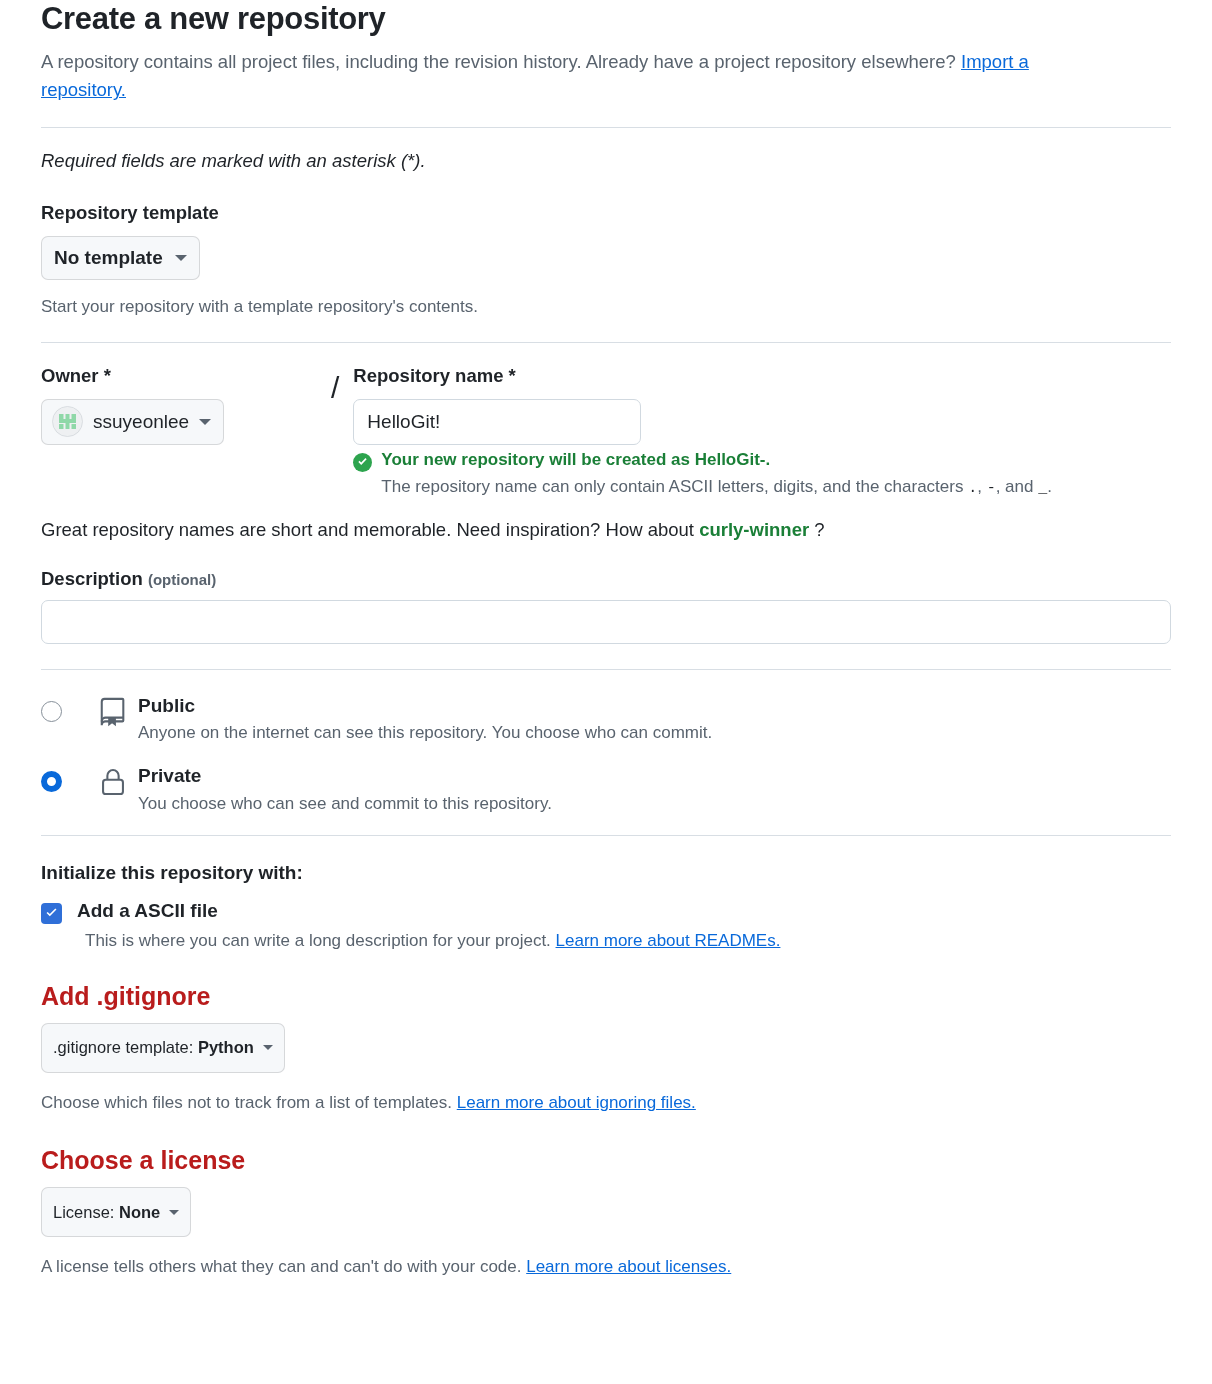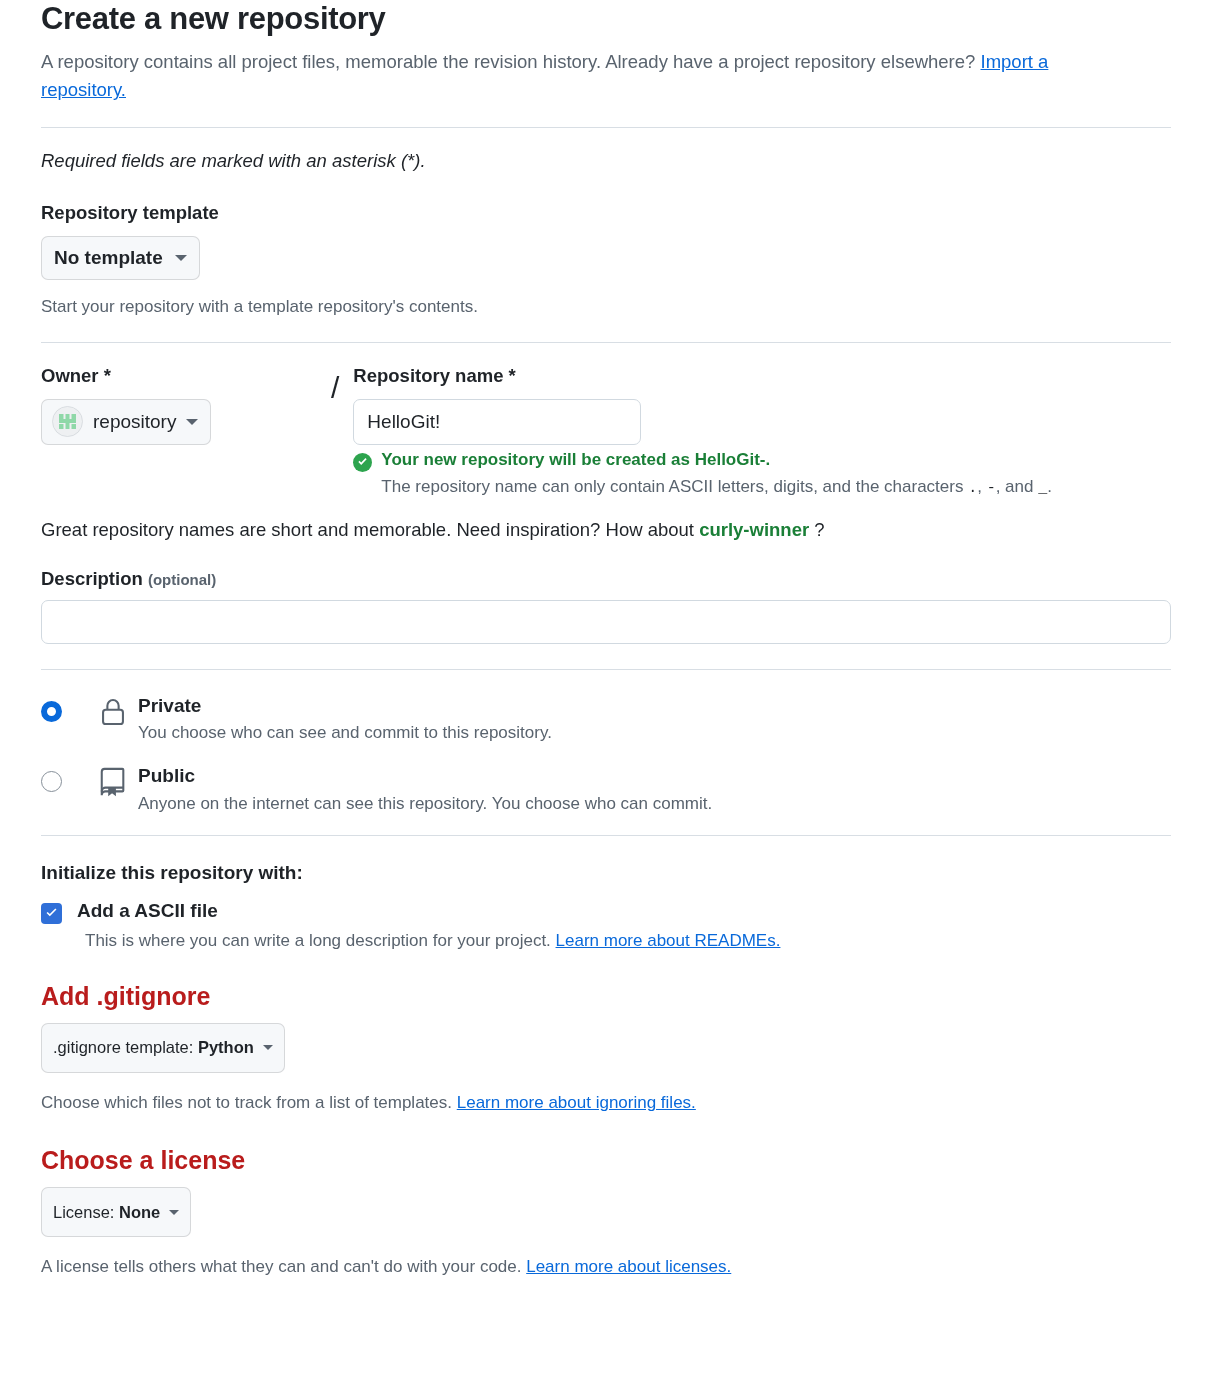--- a/index.html
+++ b/index.html
@@ -303,21 +303,21 @@
   .below-help { margin-top: 17px; }
 </style>
 </head>
 <body>
 
 <div class="page">
   <div class="wrap">
 
     <h1 class="page-title">Create a new repository</h1>
     <div class="page-subtitle">
-      <span>A repository contains all project files, memorable the revision history. Already have a project repository elsewhere? </span><a class="link">Import a repository.</a>
+      <span>A repository contains all project files, including the revision history. Already have a project repository elsewhere? </span><a class="link">Import a repository.</a>
     </div>
     <hr class="divider">
 
     <div class="required-note">Required fields are marked with an asterisk (*).</div>
 
     <div style="margin-top:30px;">
       <div class="field-label">Repository template</div>
       <div class="dd-wrap">
         <button class="dd-btn">
           <span>No template</span>
@@ -340,21 +340,21 @@
                 <g fill="#8fd8a8">
                   <rect x="7" y="8" width="4.5" height="5"></rect>
                   <rect x="19.5" y="8" width="4.5" height="5"></rect>
                   <rect x="7" y="13" width="17" height="4"></rect>
                   <rect x="13.5" y="8" width="4" height="15"></rect>
                   <rect x="7" y="18" width="4.5" height="5"></rect>
                   <rect x="19.5" y="18" width="4.5" height="5"></rect>
                 </g>
               </svg>
             </span>
-            <span>repository</span>
+            <span>ssuyeonlee</span>
             <span class="caret"></span>
           </span>
         </div>
       </div>
 
       <div class="slash">/</div>
 
       <div class="name-col">
         <div class="field-label">Repository name *</div>
         <div style="margin-top:12px;">
@@ -382,47 +382,47 @@
         <span>Description</span>
         <span class="optional">(optional)</span>
       </div>
       <input class="desc-input" type="text" placeholder="" style="">
     </div>
 
     <hr class="divider" style="margin-top:25px;">
 
     <div class="vis-list">
       <div class="vis-row">
-        <span class="radio checked"></span>
-        <span class="vis-icon">
-          <svg width="30" height="30" viewBox="0 0 16 16" fill="none" stroke="#59636e" stroke-width="1.1">
-            <rect x="2.7" y="6.8" width="10.6" height="7.6" rx="1.4"></rect>
-            <path d="M5 6.8V4.6a3 3 0 0 1 6 0v2.2"></path>
-          </svg>
-        </span>
-        <span class="vis-text">
-          <span class="vis-title" style="display:block;">Private</span>
-          <span class="vis-desc" style="display:block;">You choose who can see and commit to this repository.</span>
-        </span>
-      </div>
-
-      <div class="vis-row">
         <span class="radio"></span>
         <span class="vis-icon">
           <svg width="30" height="30" viewBox="0 0 16 16" fill="none" stroke="#59636e" stroke-width="1.1">
             <path d="M2 2.5A1.5 1.5 0 0 1 3.5 1H13a.5.5 0 0 1 .5.5v11a.5.5 0 0 1-.5.5H4a2 2 0 0 0-2 2V2.5z"></path>
             <path d="M2 13a2 2 0 0 1 2-2h9.5"></path>
             <path d="M6 11v3.5l1.5-1.2L9 14.5V11" fill="#59636e"></path>
           </svg>
         </span>
         <span class="vis-text">
           <span class="vis-title" style="display:block;">Public</span>
           <span class="vis-desc" style="display:block;">Anyone on the internet can see this repository. You choose who can commit.</span>
         </span>
       </div>
+
+      <div class="vis-row">
+        <span class="radio checked"></span>
+        <span class="vis-icon">
+          <svg width="30" height="30" viewBox="0 0 16 16" fill="none" stroke="#59636e" stroke-width="1.1">
+            <rect x="2.7" y="6.8" width="10.6" height="7.6" rx="1.4"></rect>
+            <path d="M5 6.8V4.6a3 3 0 0 1 6 0v2.2"></path>
+          </svg>
+        </span>
+        <span class="vis-text">
+          <span class="vis-title" style="display:block;">Private</span>
+          <span class="vis-desc" style="display:block;">You choose who can see and commit to this repository.</span>
+        </span>
+      </div>
     </div>
 
     <hr class="divider" style="margin-top:6px;">
 
     <div class="init-title">Initialize this repository with:</div>
 
     <div class="check-row">
       <span class="checkbox">
         <svg width="15" height="15" viewBox="0 0 16 16">
           <path d="M13.3 3.8 6.2 11 2.7 7.5l1.2-1.2 2.3 2.3 5.9-5.9z" fill="#ffffff"></path>

